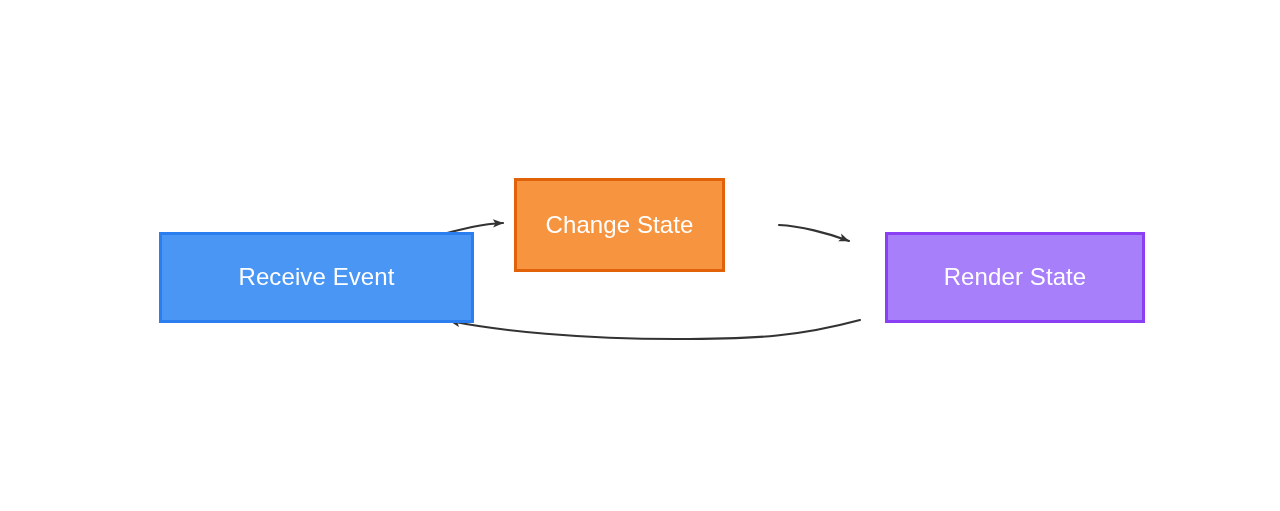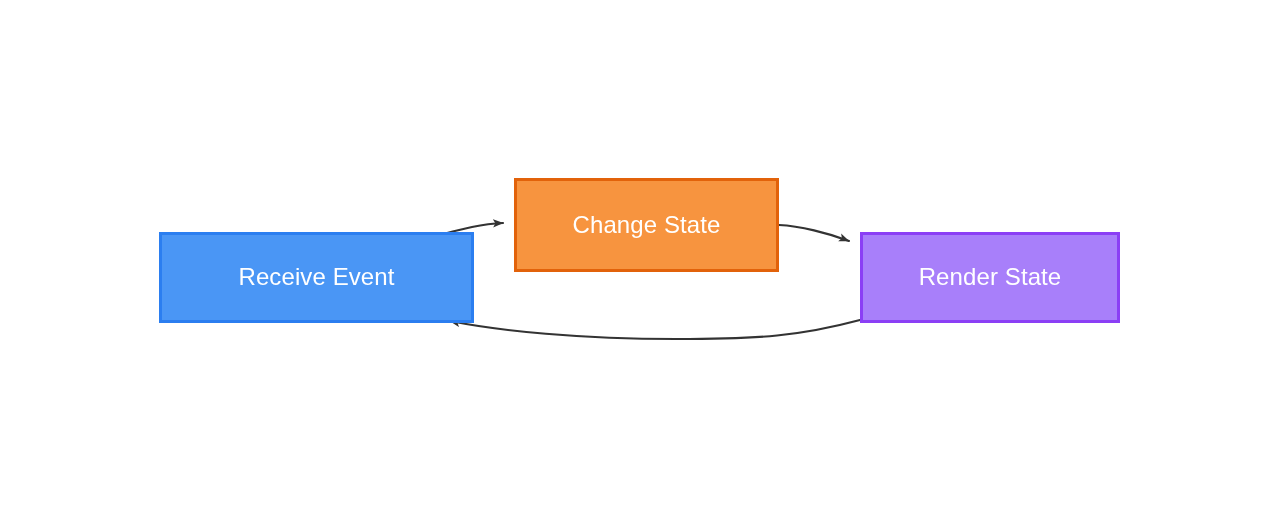--- a/index.html
+++ b/index.html
@@ -47,27 +47,27 @@
     left: 159px;
     top: 232px;
     width: 315px;
     height: 91px;
     background: #4a96f5;
     border: 3px solid #2b7ef0;
   }
   #node-change-state {
     left: 514px;
     top: 178px;
-    width: 265px;
+    width: 211px;
     height: 94px;
     background: #f7943f;
     border: 3px solid #e2620a;
   }
   #node-render-state {
-    left: 860px;
+    left: 885px;
     top: 232px;
     width: 260px;
     height: 91px;
     background: #a87ffa;
     border: 3px solid #8b3ff5;
   }
 </style>
 </head>
 <body>
 

